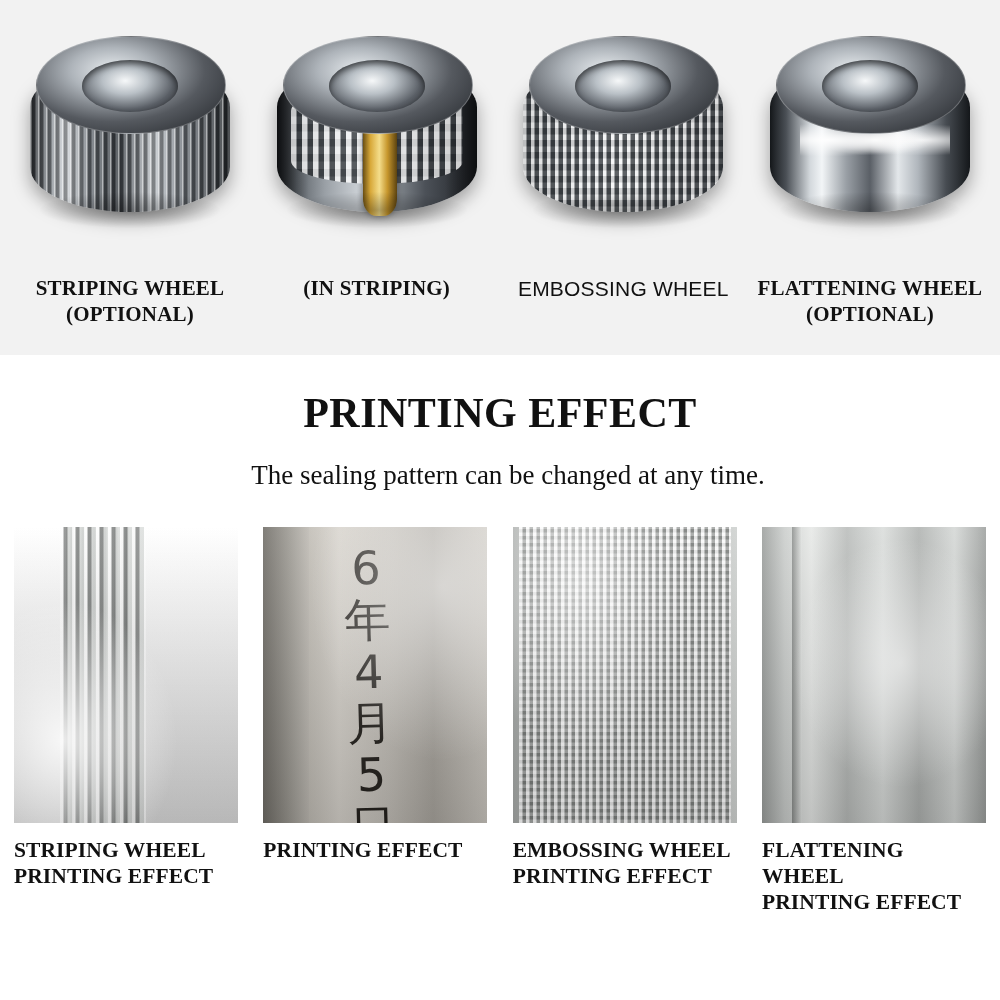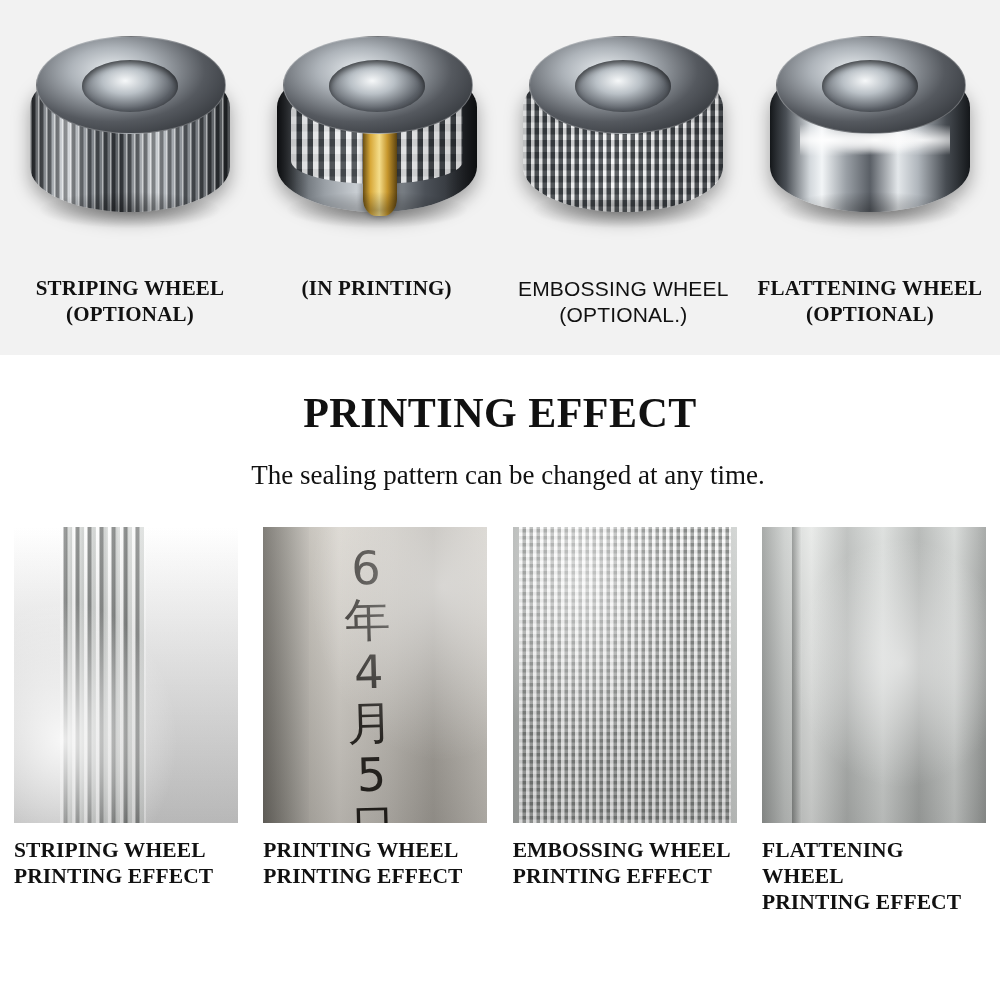--- a/index.html
+++ b/index.html
@@ -415,25 +415,24 @@
     </div>
 
   </div>
 
   <div class="caption-row">
     <div class="caption-cell">
       <span class="l1">STRIPING WHEEL</span>
       <span class="l2">(OPTIONAL)</span>
     </div>
     <div class="caption-cell">
-      <span class="l2">(IN PRINTING)</span>
+      <span class="l2">(IN STRIPING)</span>
     </div>
     <div class="caption-cell sans">
       <span class="l1">EMBOSSING WHEEL</span>
-      <span class="l2">(OPTIONAL.)</span>
     </div>
     <div class="caption-cell">
       <span class="l1">FLATTENING WHEEL</span>
       <span class="l2">(OPTIONAL)</span>
     </div>
   </div>
 
 </div>
 
 <div class="mid">
@@ -474,21 +473,20 @@
     </div>
 
   </div>
 
   <div class="photo-captions">
     <div class="photo-caption">
       <span class="l1">STRIPING WHEEL</span>
       <span class="l2">PRINTING EFFECT</span>
     </div>
     <div class="photo-caption">
-      <span class="l1">PRINTING WHEEL</span>
       <span class="l2">PRINTING EFFECT</span>
     </div>
     <div class="photo-caption">
       <span class="l1">EMBOSSING WHEEL</span>
       <span class="l2">PRINTING EFFECT</span>
     </div>
     <div class="photo-caption">
       <span class="l1">FLATTENING WHEEL</span>
       <span class="l2">PRINTING EFFECT</span>
     </div>

